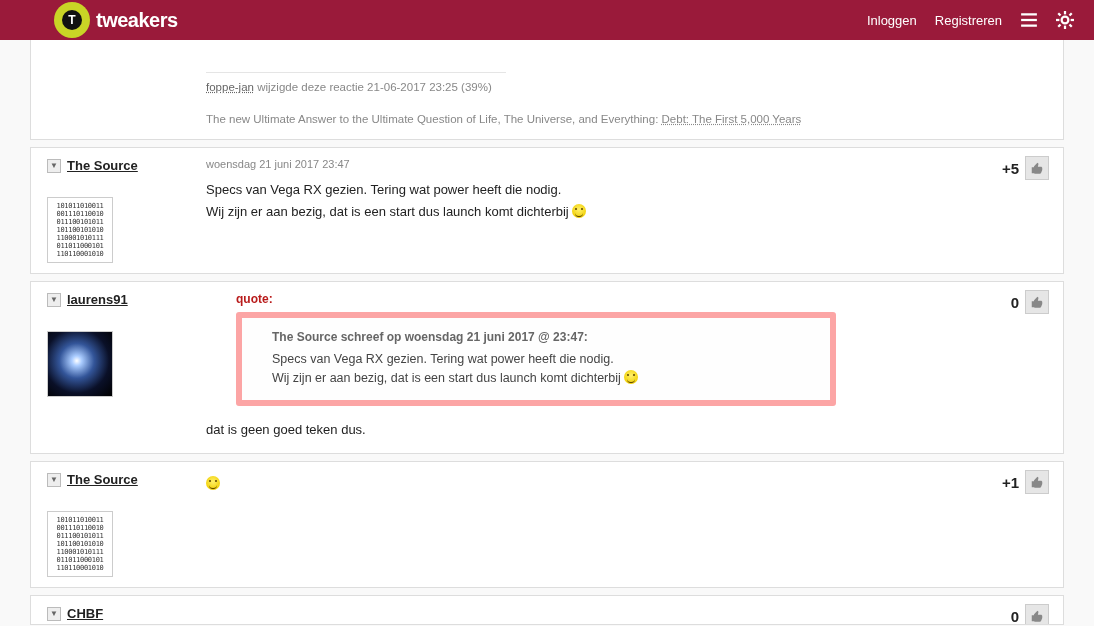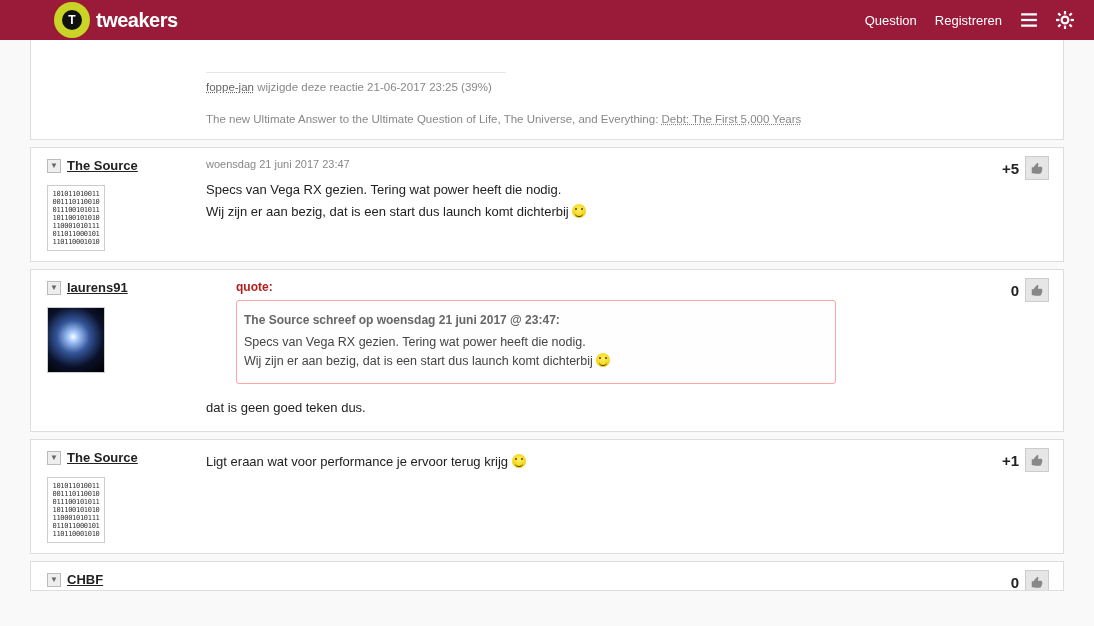--- a/index.html
+++ b/index.html
@@ -21,40 +21,40 @@
   .icon-box { width: 18px; height: 18px; display:inline-block; }
   .settings-icon svg { width:18px; height:18px; }
   
   .page { max-width: 1034px; margin: 0 auto; padding: 0 0 20px; }
   
   .post { background: #fff; border: 1px solid #ddd; margin: 7px 0; display: flex; position: relative; }
   .user-col { width: 165px; padding: 10px 10px 10px 16px; }
   .user-head { display:flex; align-items:center; gap:6px; }
   .dd { width: 14px; height: 14px; border:1px solid #bbb; background:#eee; display:inline-flex; align-items:center; justify-content:center; font-size:8px; color:#666; cursor:pointer;}
   .username { font-weight: bold; color: #222; font-size: 13px;}
-  .avatar { margin-top: 12px; width: 58px; height: 66px; border:1px solid #ccc; padding:2px; background:#fff; display:flex; align-items:center; justify-content:center; overflow:hidden;}
+  .avatar { margin-top: 24px; width: 66px; height: 66px; border:1px solid #ccc; padding:2px; background:#fff; display:flex; align-items:center; justify-content:center; overflow:hidden;}
   .avatar.binary { font-family: monospace; font-size:7px; line-height:8px; color:#333; letter-spacing:-0.3px; padding:3px;}
   .avatar.galaxy { background: radial-gradient(circle at 45% 45%, #fff 0%, #aaccff 10%, #335599 35%, #0a1028 65%, #000 100%); }
   
   .body-col { flex: 1; padding: 10px 16px 12px 10px; }
   .timestamp { color: #888; font-size: 11px; margin-bottom: 10px; }
   .content { font-size: 13px; color: #222; line-height: 1.5; }
   .content p { margin: 2px 0;}
   
   .score-wrap { position:absolute; right: 14px; top: 8px; display:flex; align-items:center; gap:6px;}
   .score { font-weight:bold; font-size:15px; color:#222;}
   .thumb { width:24px; height:24px; background:#e6e6e6; border:1px solid #ccc; display:inline-flex; align-items:center; justify-content:center; cursor:pointer;}
   .thumb svg { width:14px; height:14px; fill:#888;}
   
   .smiley { display:inline-block; width:14px; height:14px; background: radial-gradient(circle at 50% 40%, #fff06a 0%, #f2d20a 70%, #caa300 100%); border-radius:50%; vertical-align:-2px; position:relative;}
   .smiley::before { content:""; position:absolute; left:3px; top:4px; width:2px; height:2px; background:#5a4200; border-radius:50%; box-shadow: 6px 0 0 #5a4200;}
   .smiley::after { content:""; position:absolute; left:3px; top:8px; width:8px; height:4px; border:1.5px solid #5a4200; border-top:none; border-left:none; border-right:none; border-radius:0 0 8px 8px;}
   
   .quote-lbl { color:#b91c1c; font-weight:bold; font-size:12px; margin: 0 0 6px 30px;}
-  .quote-box { border:1px solid #fca5a5; border-radius:3px; margin: 0 0 14px 30px; padding: 12px 7px; background:#fefefe; max-width: 600px;}
+  .quote-box { border:6px solid #fca5a5; border-radius:3px; margin: 0 0 14px 30px; padding: 12px 30px; background:#fefefe; max-width: 600px;}
   .quote-head { color:#666; font-weight:bold; font-size:12px; margin-bottom:6px;}
   .quote-body { color:#444; font-size:12.5px; line-height:1.5;}
   
   .sig-sep { border:none; border-top:1px solid #e5e5e5; margin: 16px 0 8px; max-width: 300px;}
   .sig { color:#888; font-size:11.5px; line-height:1.4;}
   .sig a { color:#888; text-decoration: underline dotted;}
   .editnote { color:#888; font-size:11.5px;}
   .editnote a { color:#666; text-decoration: underline dotted;}
   
   .partial-prev { background:#fff; border:1px solid #ddd; border-top:none; display:flex;}
@@ -65,21 +65,21 @@
 <body>
 
 <div class="topbar">
   <div class="logo-wrap">
     <div class="logo-circle">
         <div class="logo-inner">T</div>
       </div>
     <span class="logo-text">tweakers</span>
   </div>
   <div class="right-nav">
-    <a href="#">Question</a>
+    <a href="#">Inloggen</a>
     <a href="#">Registreren</a>
     <span class="icon-box">
       <svg viewBox="0 0 16 16">
           <g fill="#fff">
             <rect x="1" y="2" width="14" height="2"></rect>
             <rect x="1" y="7" width="14" height="2"></rect>
             <rect x="1" y="12" width="14" height="2"></rect>
           </g>
         </svg>
     </span>
@@ -195,21 +195,21 @@
       <div class="avatar binary" style="white-space:pre;">101011010011
 001110110010
 011100101011
 101100101010
 110001010111
 011011000101
 110110001010</div>
     </div>
     <div class="body-col">
       <div class="content">
-        <p><span>Ligt eraan wat voor performance je ervoor terug krijg</span> <span class="smiley"></span></p>
+        <p> <span class="smiley"></span></p>
       </div>
     </div>
   </div>
 
   <div class="post" style="min-height:30px; overflow:hidden; max-height:26px;">
     <div class="score-wrap">
       <span class="score">0</span>
       <span class="thumb">
           <svg viewBox="0 0 16 16">
             <path d="M2 14h3V7H2v7zm12-6c0-.8-.7-1.5-1.5-1.5H9l.6-2.9v-.2c0-.3-.1-.6-.3-.8L8.5 2 4.9 5.6c-.3.3-.4.6-.4 1V13c0 .8.7 1.5 1.5 1.5h5.3c.6 0 1.1-.4 1.3-.9l1.3-3c.1-.2.1-.4.1-.6V8z"></path>

